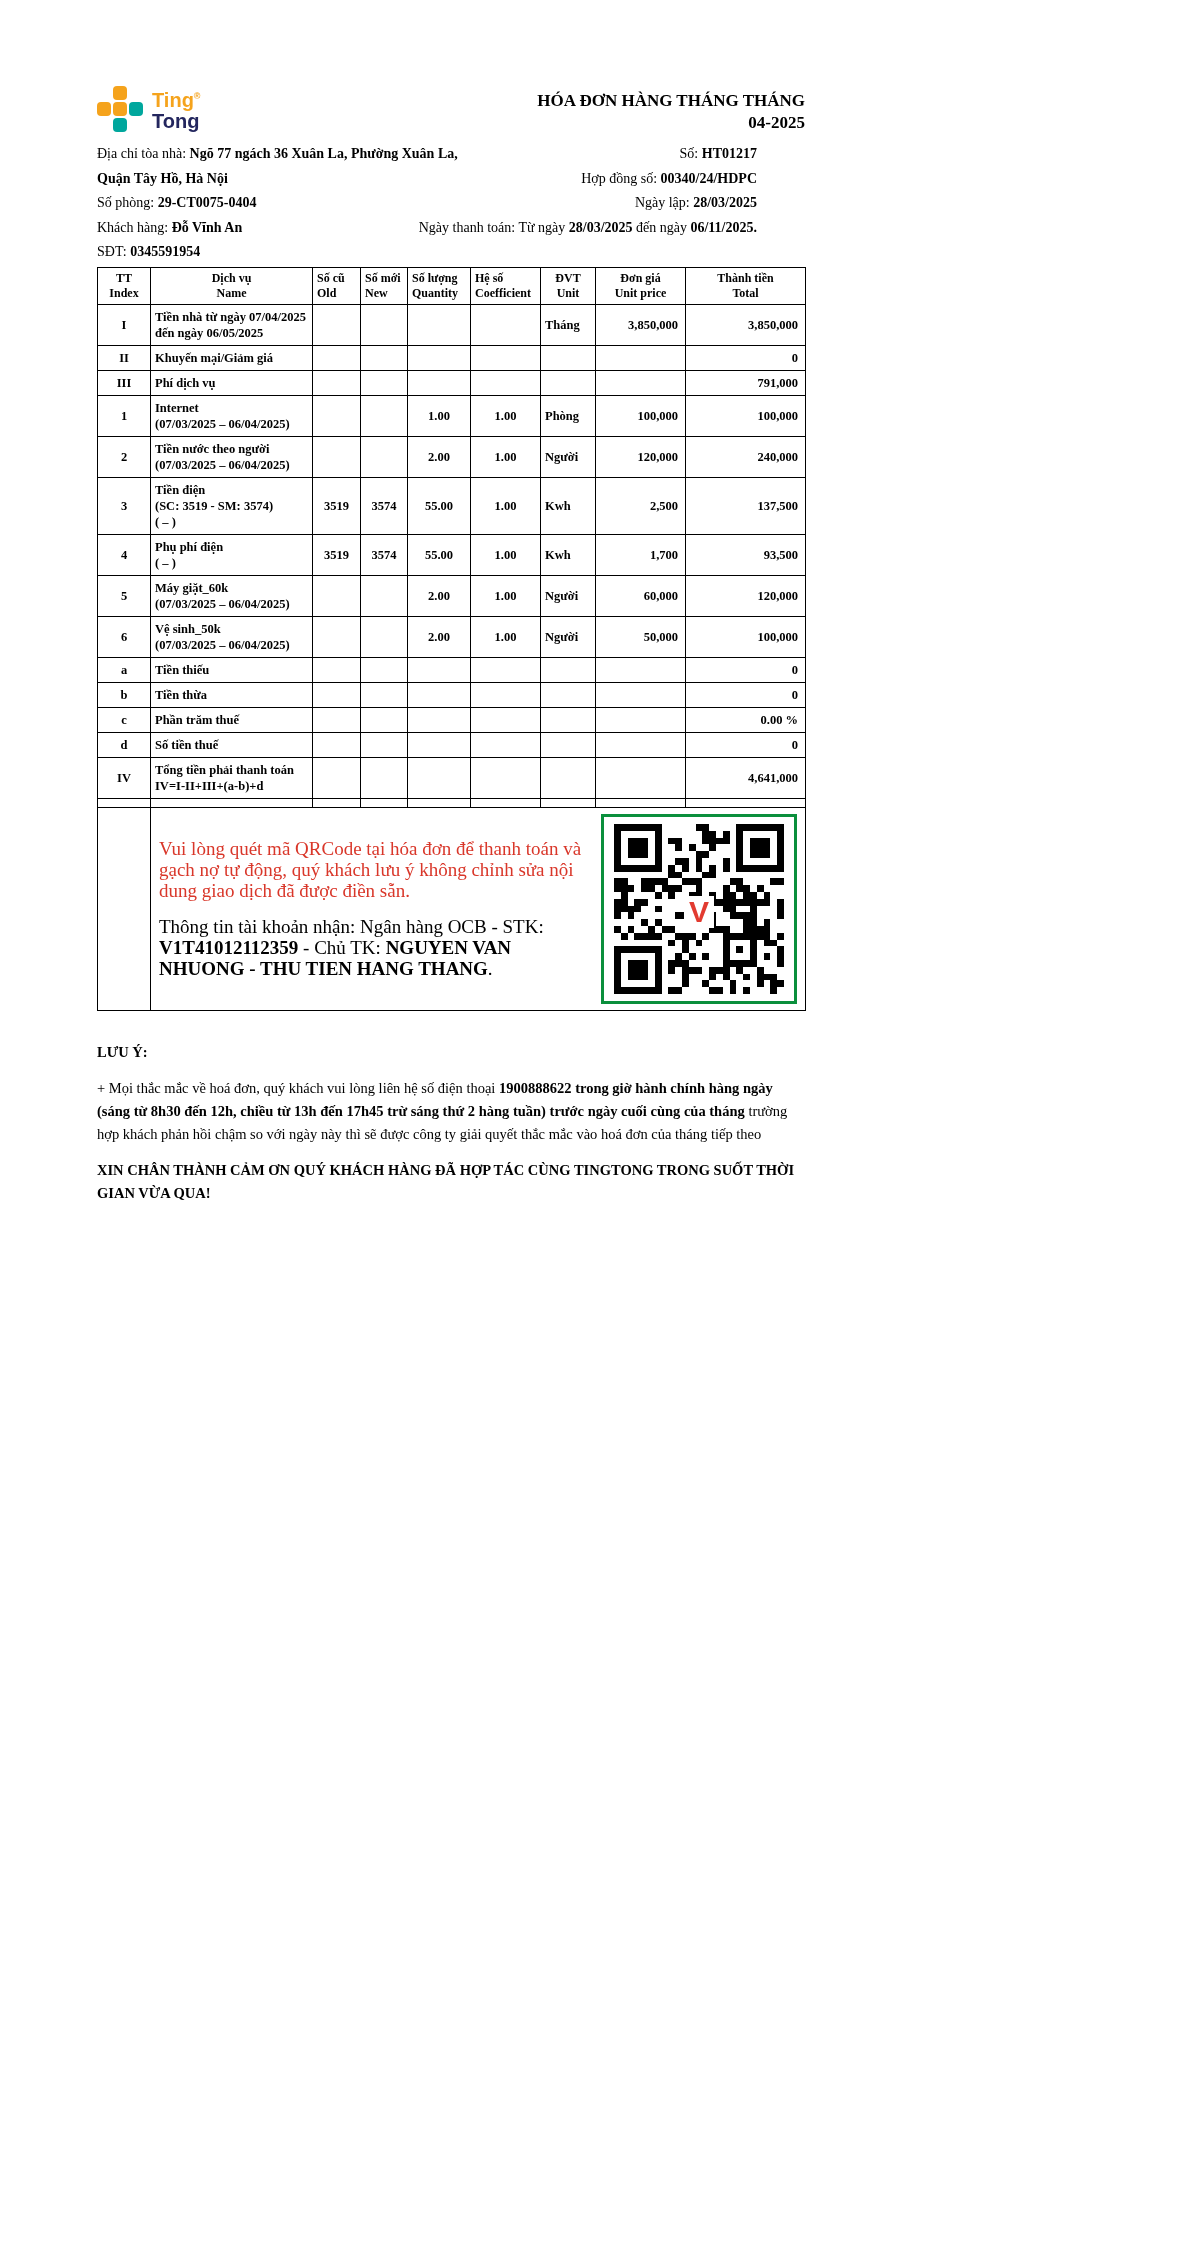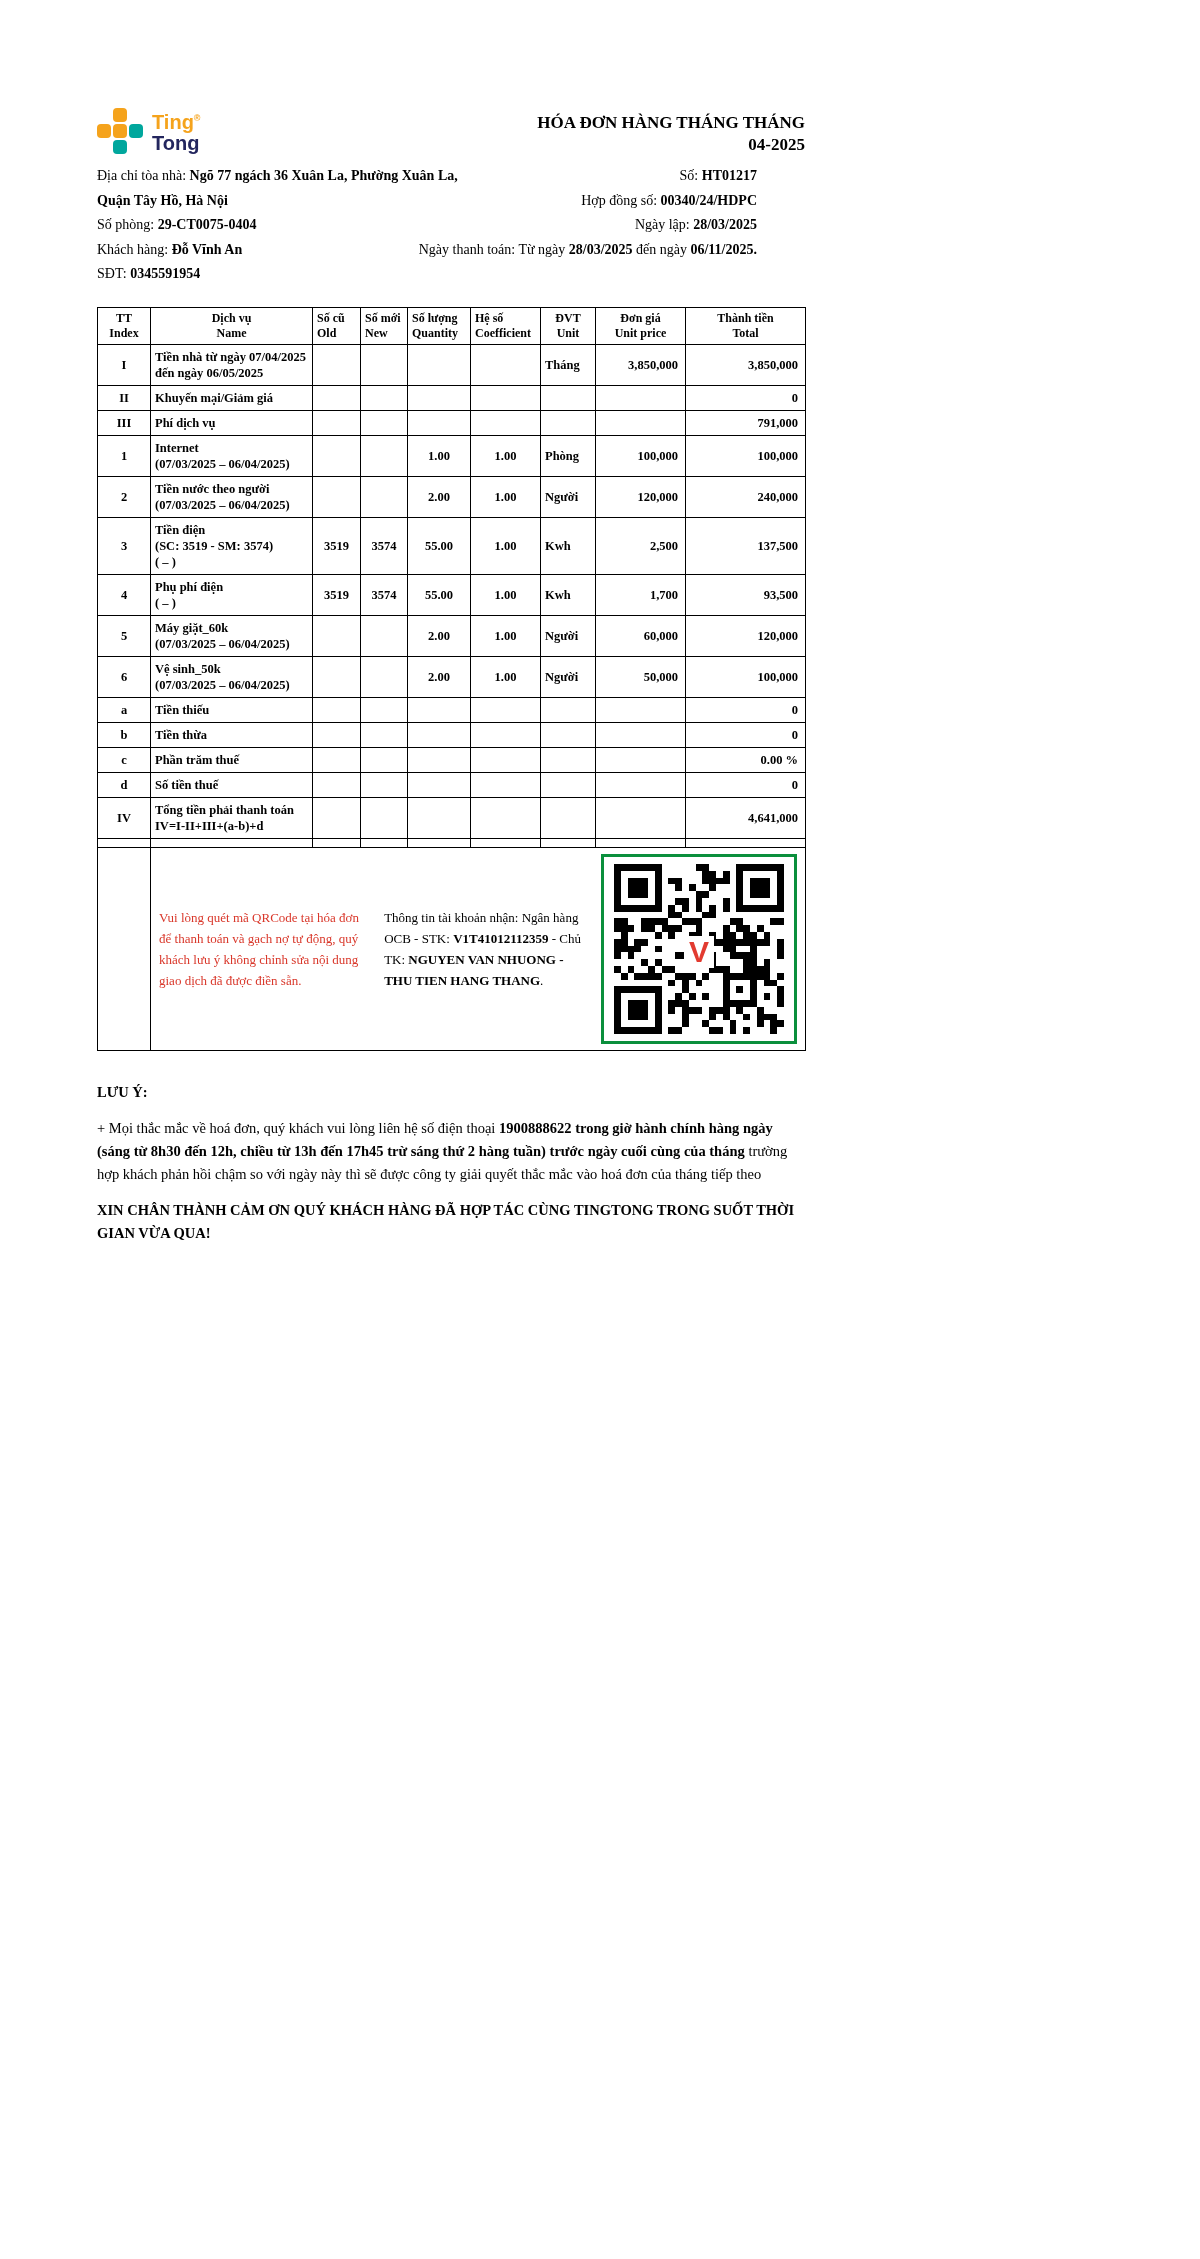--- a/index.html
+++ b/index.html
@@ -1,21 +1,21 @@
 <!DOCTYPE html>
 <html style="--logo-orange: #f5a31c; --logo-teal: #00a79d; --logo-navy: #23265e; --note-red: #d9372a; --qr-green: #0a8f3c; --v-red: #e23b30;"><head>
 <meta charset="utf-8">
 <style>
   * { margin:0; padding:0; box-sizing:border-box; }
   html,body { background:#ffffff; }
   .page {
     position:relative; width:1200px; height:2259px; background:#fff;
     font-family:"Liberation Serif", serif; color:#000;
   }
-  .content { position:absolute; left:97px; top:108px; width:708px; }
+  .content { position:absolute; left:97px; top:86px; width:708px; }
 
   
   .header-row { display:flex; justify-content:space-between; align-items:flex-start; }
   .logo { display:flex; align-items:center; gap:9px; }
   .logo-mark { position:relative; width:46px; height:46px; }
   .logo-mark .sq { position:absolute; width:14px; height:14px; border-radius:4px; }
   .sq1 { left:16px; top:0;  background:var(--logo-orange,#f5a31c); }
   .sq2 { left:0;  top:16px; background:var(--logo-orange,#f5a31c); }
   .sq3 { left:16px; top:16px; background:var(--logo-orange,#f5a31c); }
   .sq4 { left:32px; top:16px; background:var(--logo-teal,#00a79d); }
@@ -26,39 +26,39 @@
   .logo-tong { color:var(--logo-navy,#23265e); }
   .title { width:280px; margin-top:4px; text-align:right; font-weight:bold; font-size:17px; line-height:22px; }
 
   
   .info { position:relative; margin-top:8px; font-size:14px; line-height:24.5px; }
   .info-left div { white-space:nowrap; }
   .info-right { position:absolute; top:0; right:48px; text-align:right; }
   .info-right div { white-space:nowrap; }
 
   
-  .invoice-table { border-collapse:collapse; width:708px; margin-top:20px; table-layout:fixed;padding-left:30px; }
+  .invoice-table { border-collapse:collapse; width:708px; margin-top:2px; table-layout:fixed;padding-left:30px; }
   .invoice-table th, .invoice-table td { border:1px solid #000; font-weight:bold; vertical-align:middle; }
   .invoice-table th { font-size:12px; line-height:15px; padding:3px 1px; text-align:center; }
   .invoice-table th div { white-space:nowrap; }
   .invoice-table th.al { text-align:left; padding-left:4px; }
   .invoice-table td { font-size:12.5px; line-height:16px; padding:4px; }
   .c-idx { text-align:center; }
   .c-name { text-align:left; }
   .c-old, .c-new, .c-qty, .c-coeff { text-align:center; }
   .c-unit { text-align:left; }
   .c-price, .c-total { text-align:right; padding-right:7px !important; }
 
   .c-words { font-weight:normal !important; height:26px; }
   .c-words .lbl { font-style:italic; }
   .c-words .val { font-style:italic; font-weight:bold; }
 
   .c-qrcell { font-weight:normal !important; height:194px; padding:6px 8px !important; }
   .qr-flex { display:flex; align-items:center; justify-content:space-between; height:100%; }
-  .qr-texts { width:432px; font-size:13px; line-height:21px; display:flex; flex-direction:row; gap:15px; }
+  .qr-texts { width:432px; font-size:19px; line-height:21px; display:flex; flex-direction:column; gap:15px; }
   .red-note { color:var(--note-red,#d9372a); }
   .qr-box { width:196px; height:190px; border:3px solid var(--qr-green,#0a8f3c); background:#fff;
             display:flex; align-items:center; justify-content:center; position:relative; }
   .qr-box svg { width:170px; height:170px; display:block; }
   .qr-v { position:absolute; left:50%; top:52%; transform:translate(-50%,-50%);
           background:#fff; color:var(--v-red,#e23b30); font-family:"Liberation Sans",sans-serif;
           font-weight:bold; font-size:30px; line-height:1; padding:1px 5px; }
 
   
   .footer { margin-top:30px; width:708px; font-size:14.5px; line-height:23px; }

